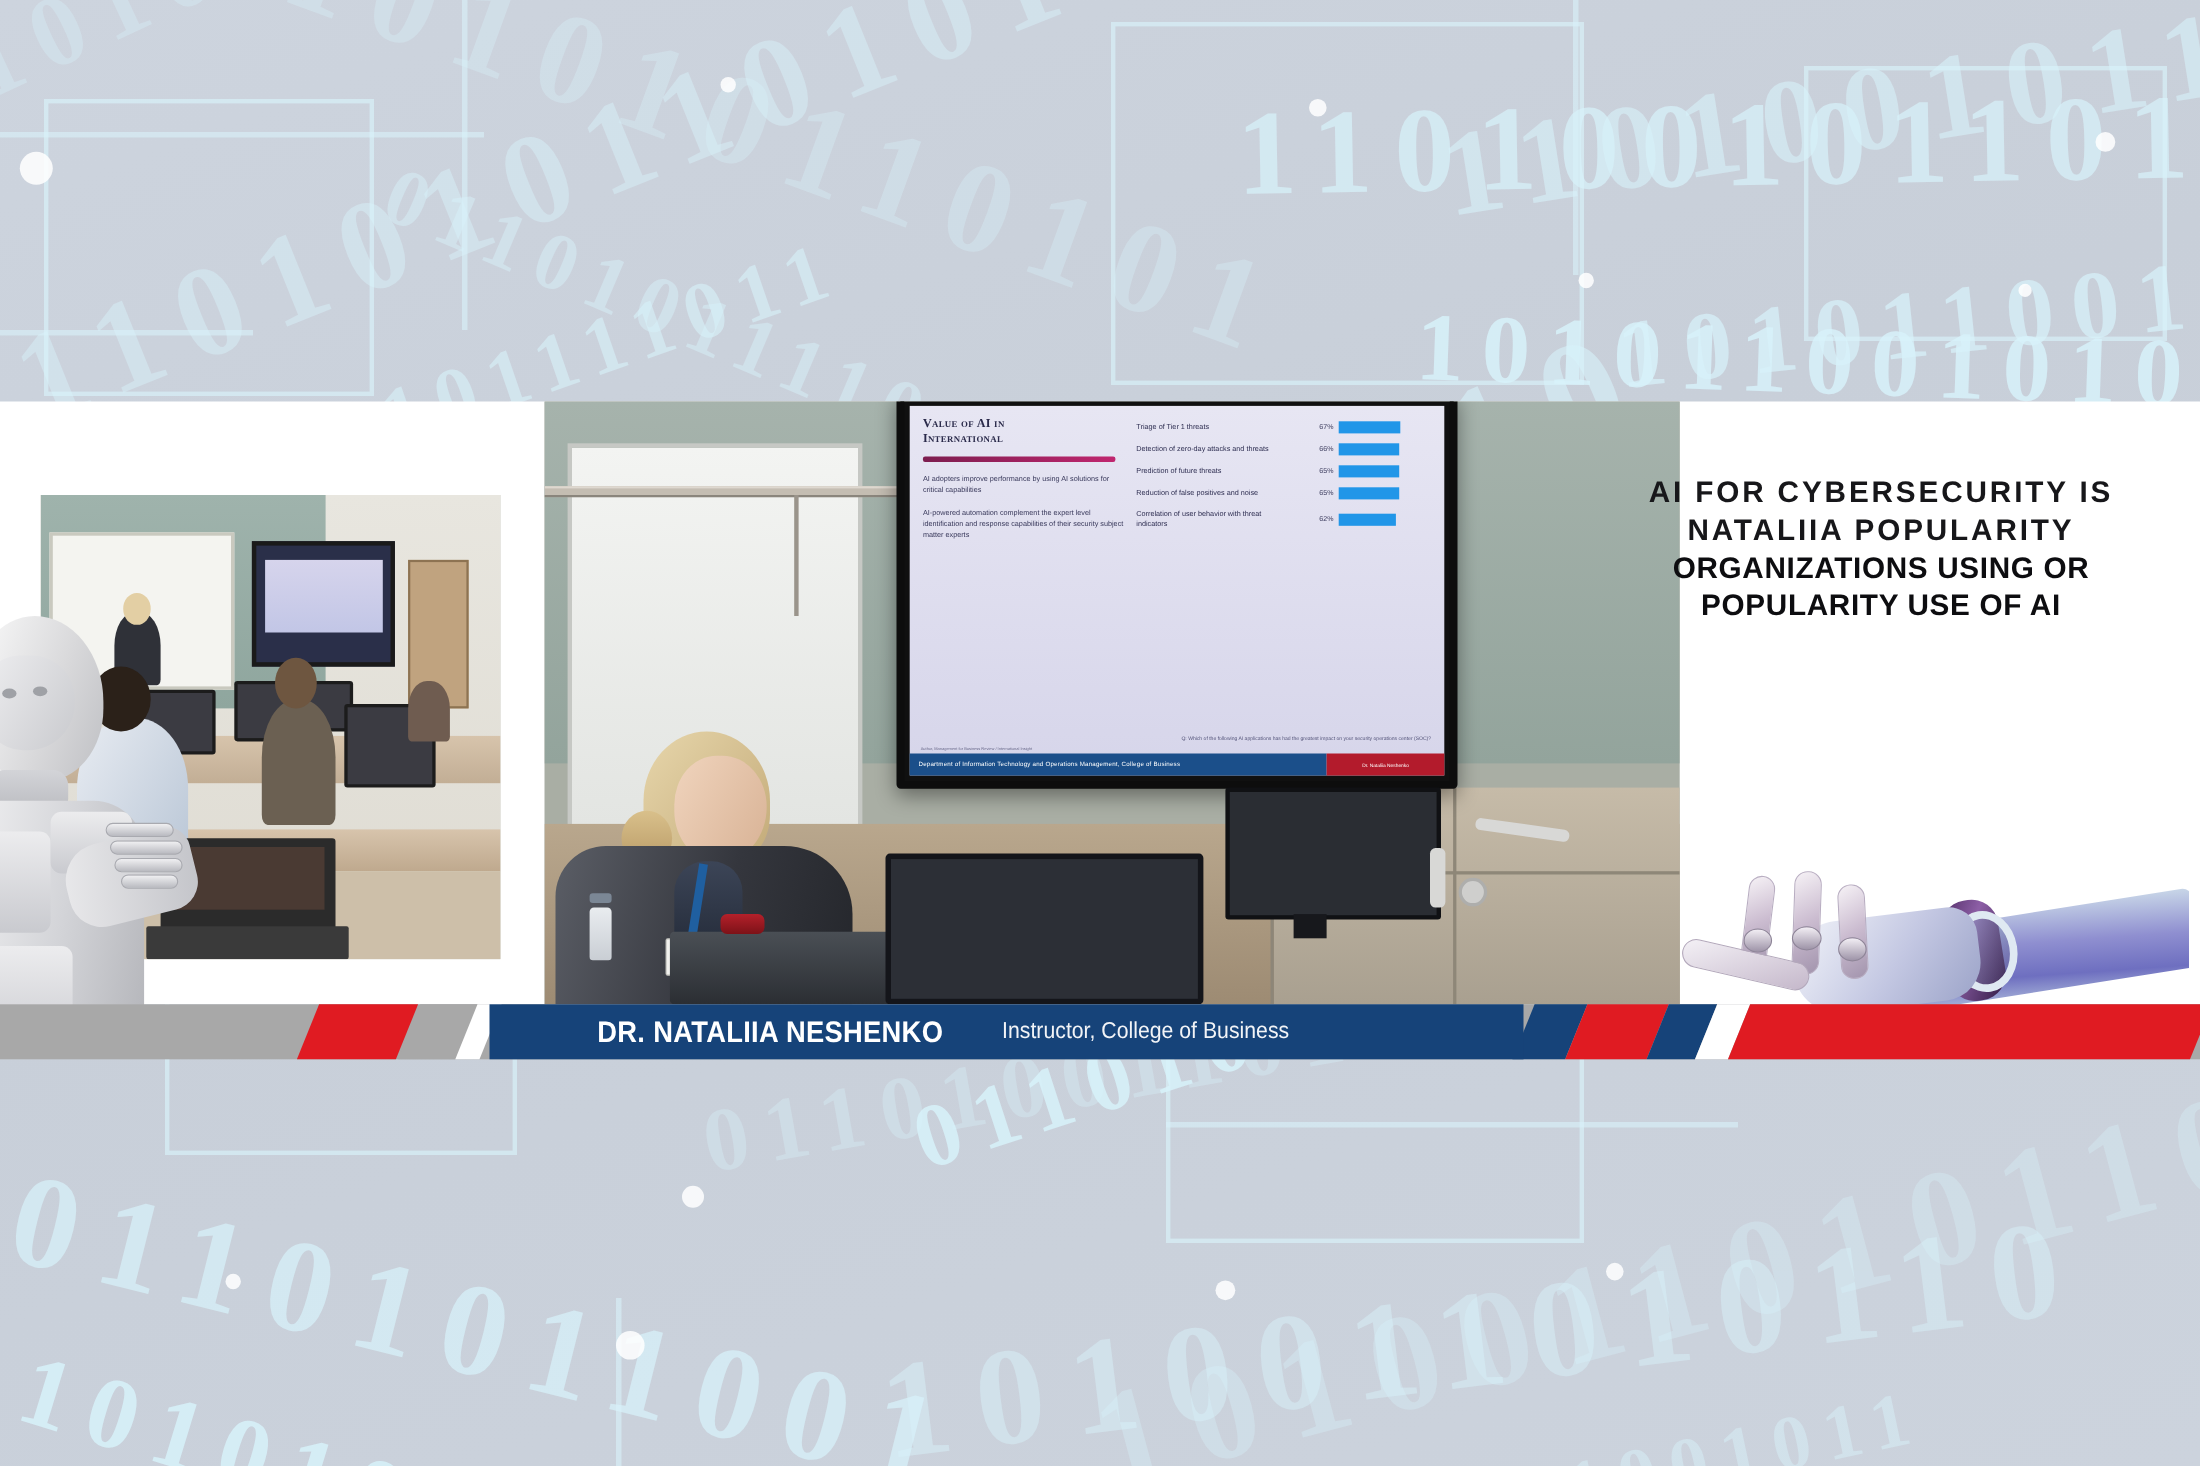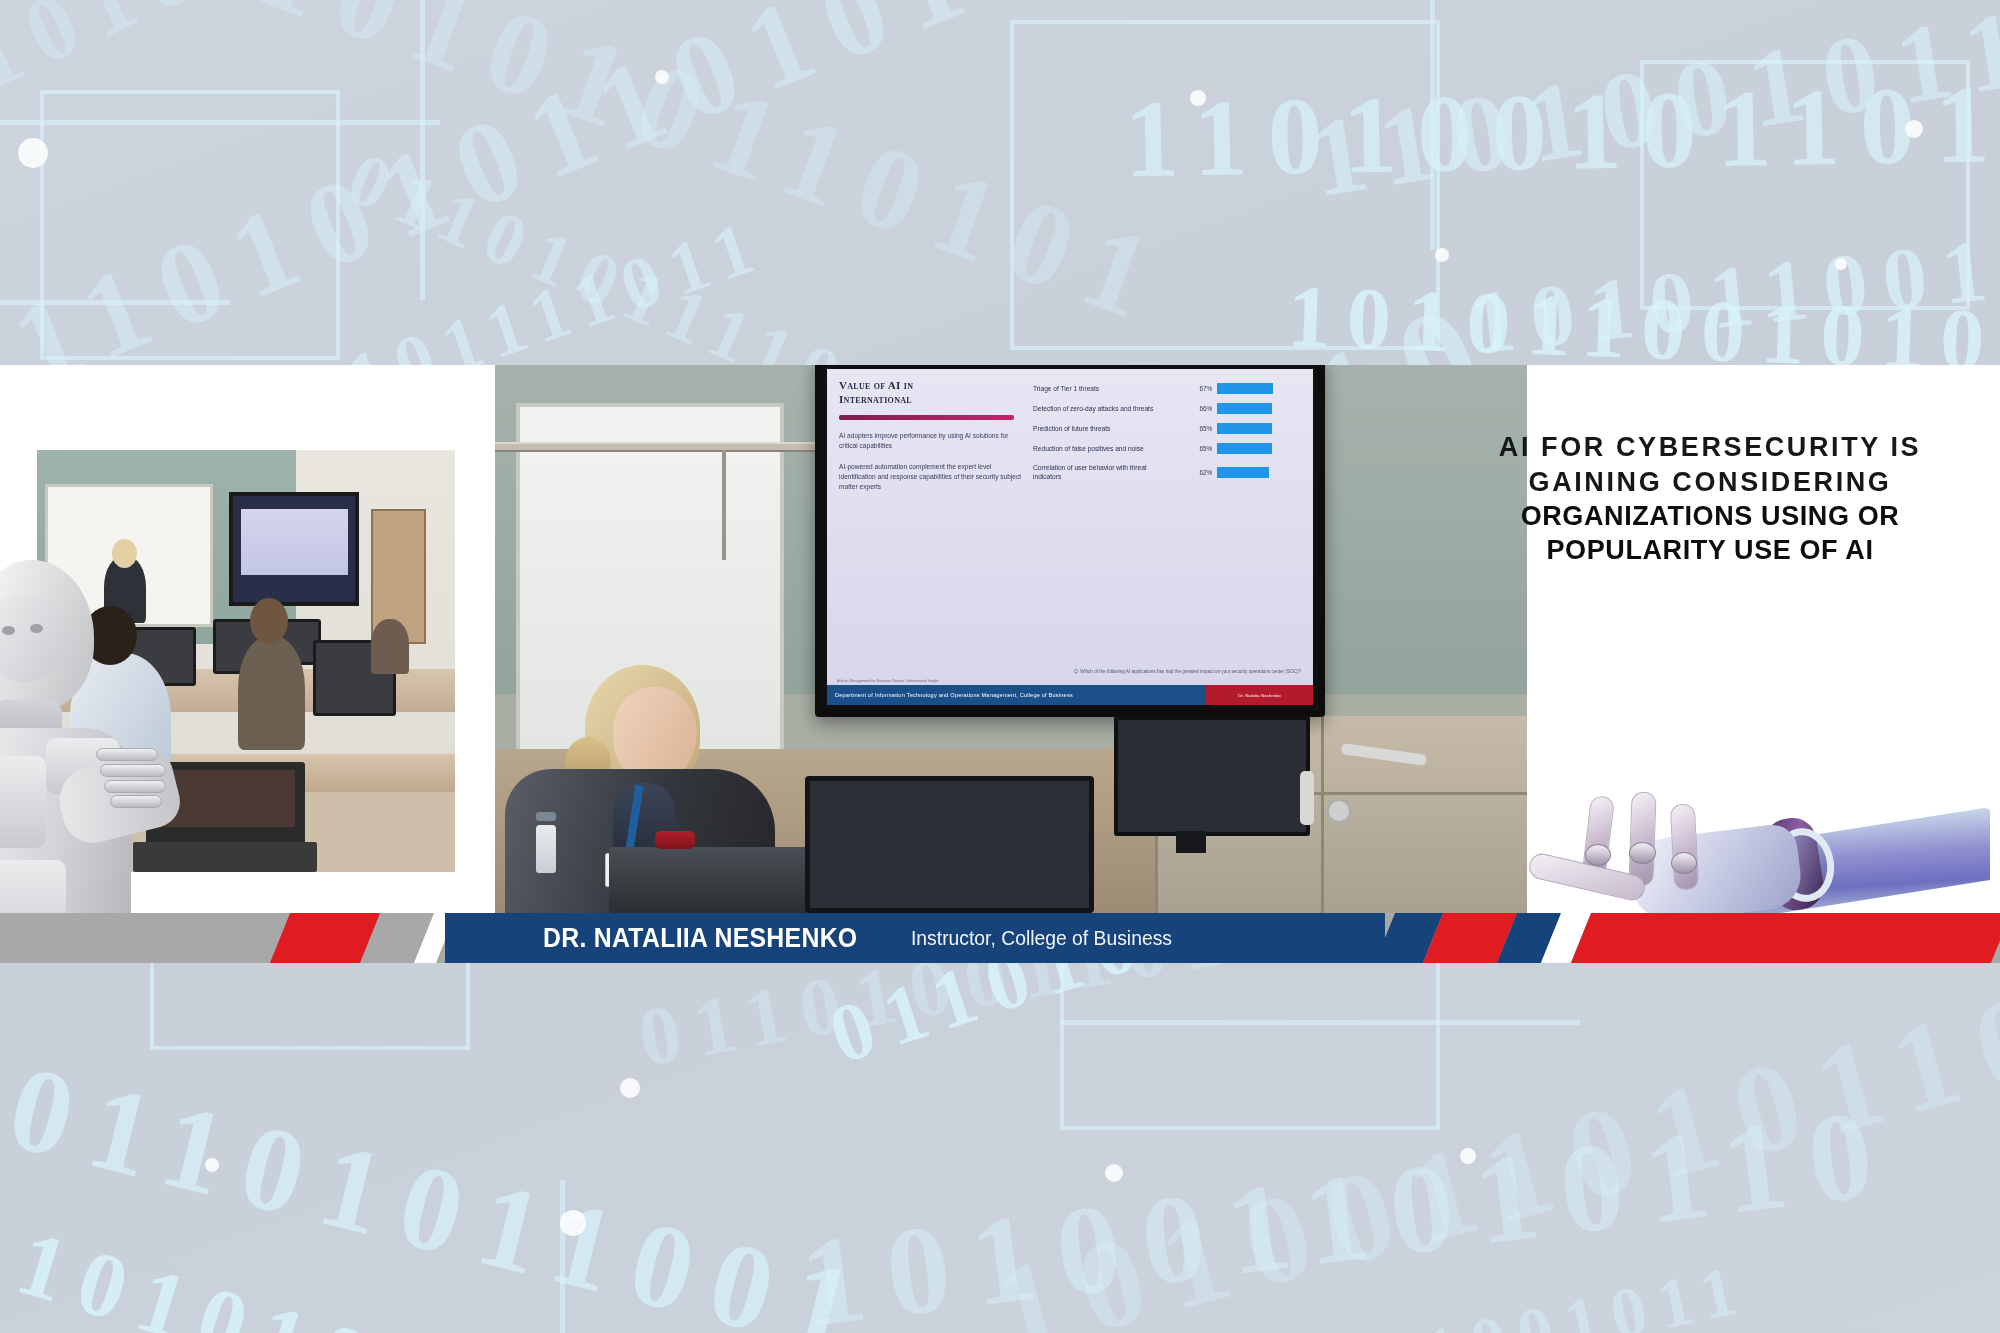--- a/index.html
+++ b/index.html
@@ -410,21 +410,21 @@
   <div class="mw-monstand"></div>
   <div class="mw-mon2"></div>
   <div class="mw-armbar" style="left:82%;top:70%;width:86px;height:11px;transform:rotate(8deg);"></div>
   <div class="mw-armbar" style="left:78%;top:74%;width:14px;height:54px;"></div>
   <div class="mw-armjoint" style="left:80.5%;top:79%;width:26px;height:26px;"></div>
 </div>
 
 <div id="stat">
   <div class="hl">
     <div>AI FOR CYBERSECURITY IS</div>
-    <div>GAINING CONSIDERING</div>
+    <div>NATALIIA POPULARITY</div>
   </div>
   <div class="sub">
     <div>ORGANIZATIONS USING OR</div>
     <div>POPULARITY USE OF AI</div>
   </div>
 </div>
 
 <div id="hand">
   <div class="hd-arm"></div>
   <div class="hd-cuff"></div>

